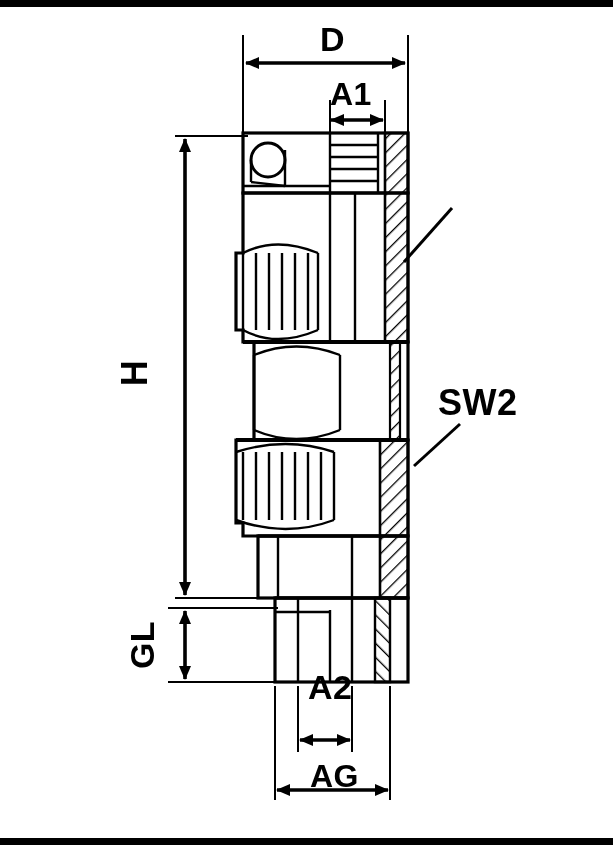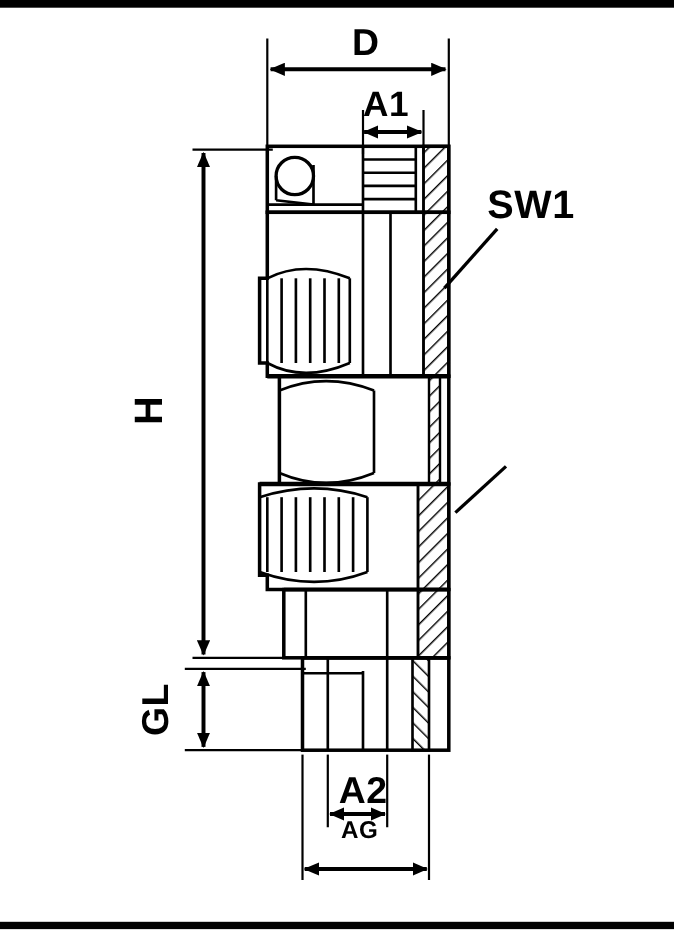--- a/index.html
+++ b/index.html
@@ -181,24 +181,24 @@
     <g stroke="#000" fill="none" stroke-width="3">
       <line x1="404" y1="262" x2="452" y2="208"></line>
       <line x1="414" y1="466" x2="460" y2="424"></line>
     </g>
   </svg>
 
   <div class="label" style="left:320px; top:22px; font-size:34px;">D</div>
 
   <div class="label" style="left:330px; top:78px; font-size:32px;">A1</div>
 
-  <div class="label" style="left:443px; top:168px; font-size:36px;">SW1</div>
-
+
+  <div class="label" style="left:438px; top:385px; font-size:36px;">SW2</div>
 
   <div class="label vert" style="left:122px; top:355px; font-size:36px; transform:rotate(-90deg);">H</div>
 
   <div class="label vert" style="left:118px; top:628px; font-size:34px; transform:rotate(-90deg);">GL</div>
 
-  <div class="label" style="left:308px; top:702px; font-size:34px;">A2</div>
-
-  <div class="label" style="left:310px; top:744px; font-size:22px;">AG</div>
+  <div class="label" style="left:308px; top:670px; font-size:34px;">A2</div>
+
+  <div class="label" style="left:310px; top:760px; font-size:32px;">AG</div>
 
 </div>
 
 </body></html>

